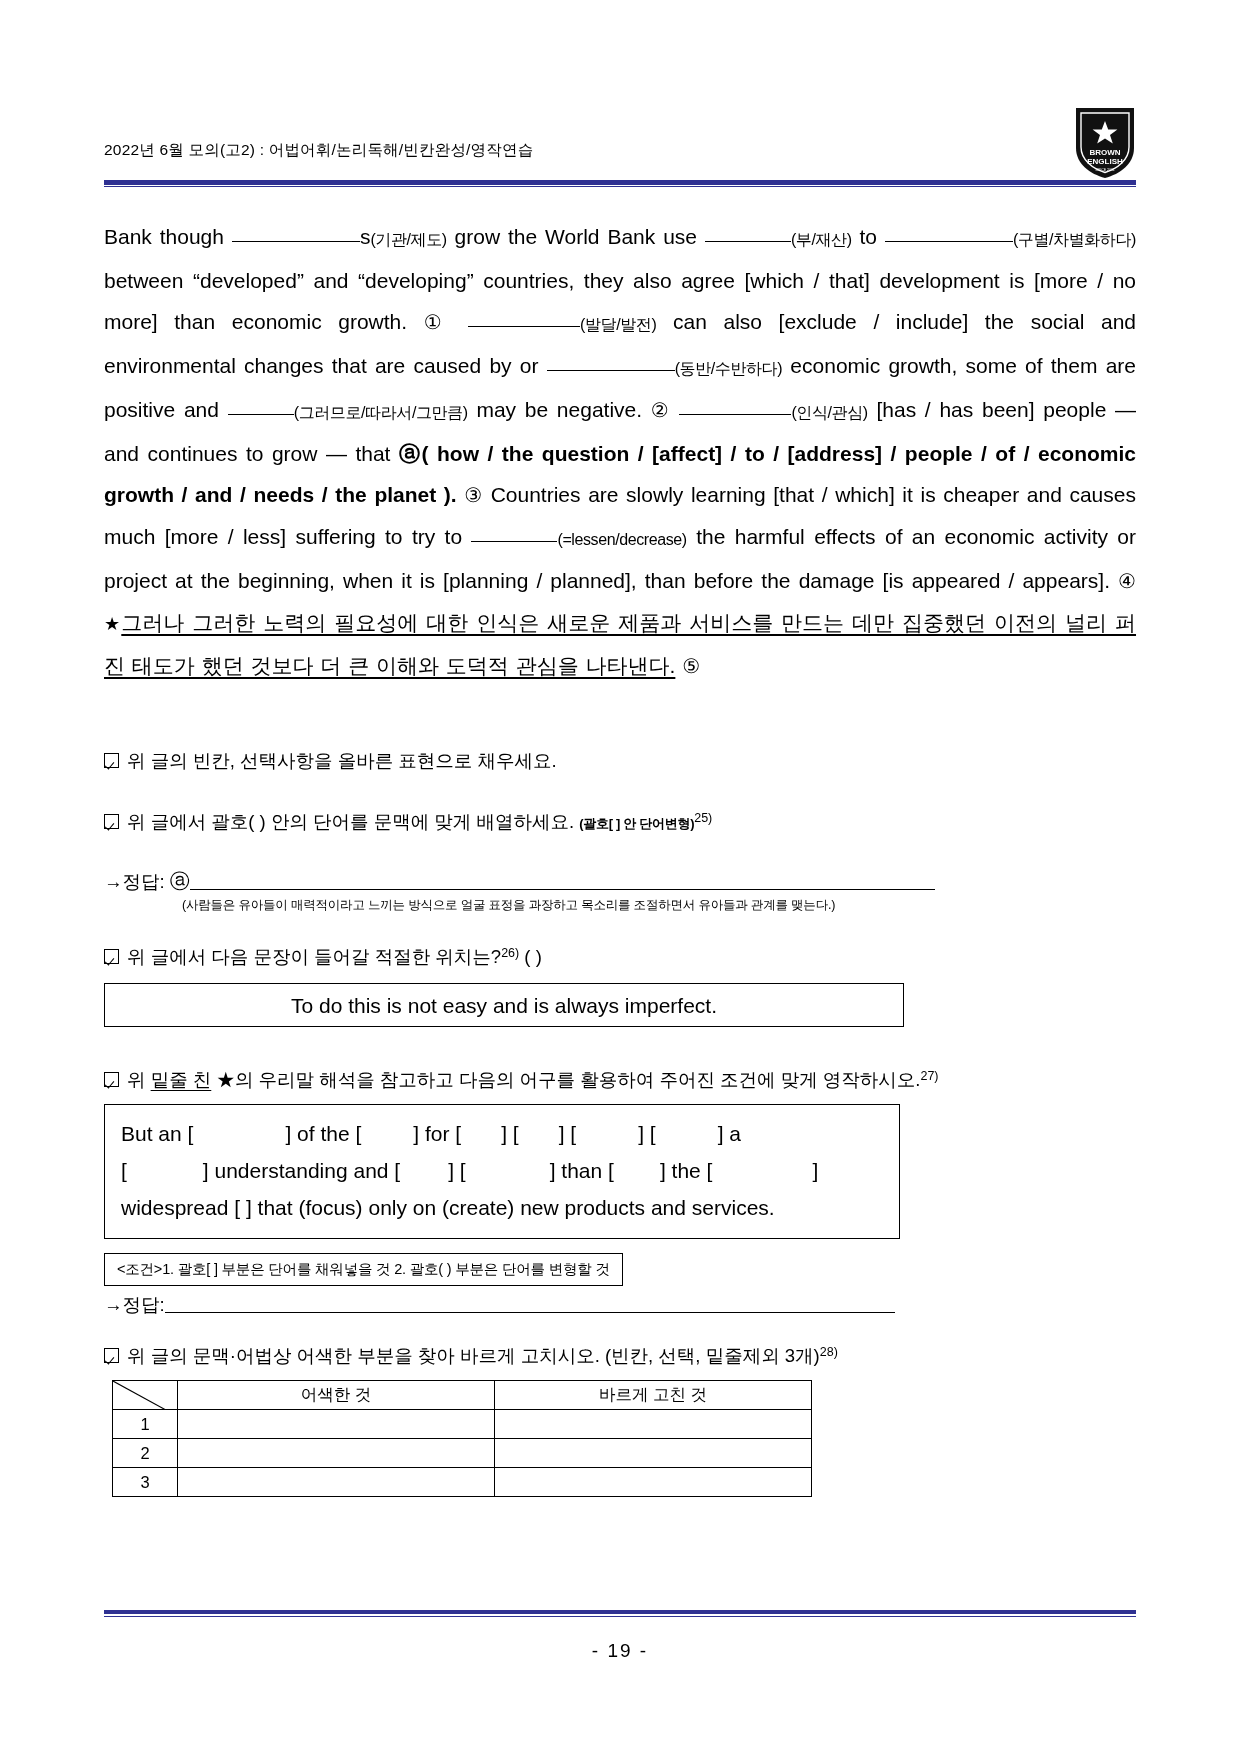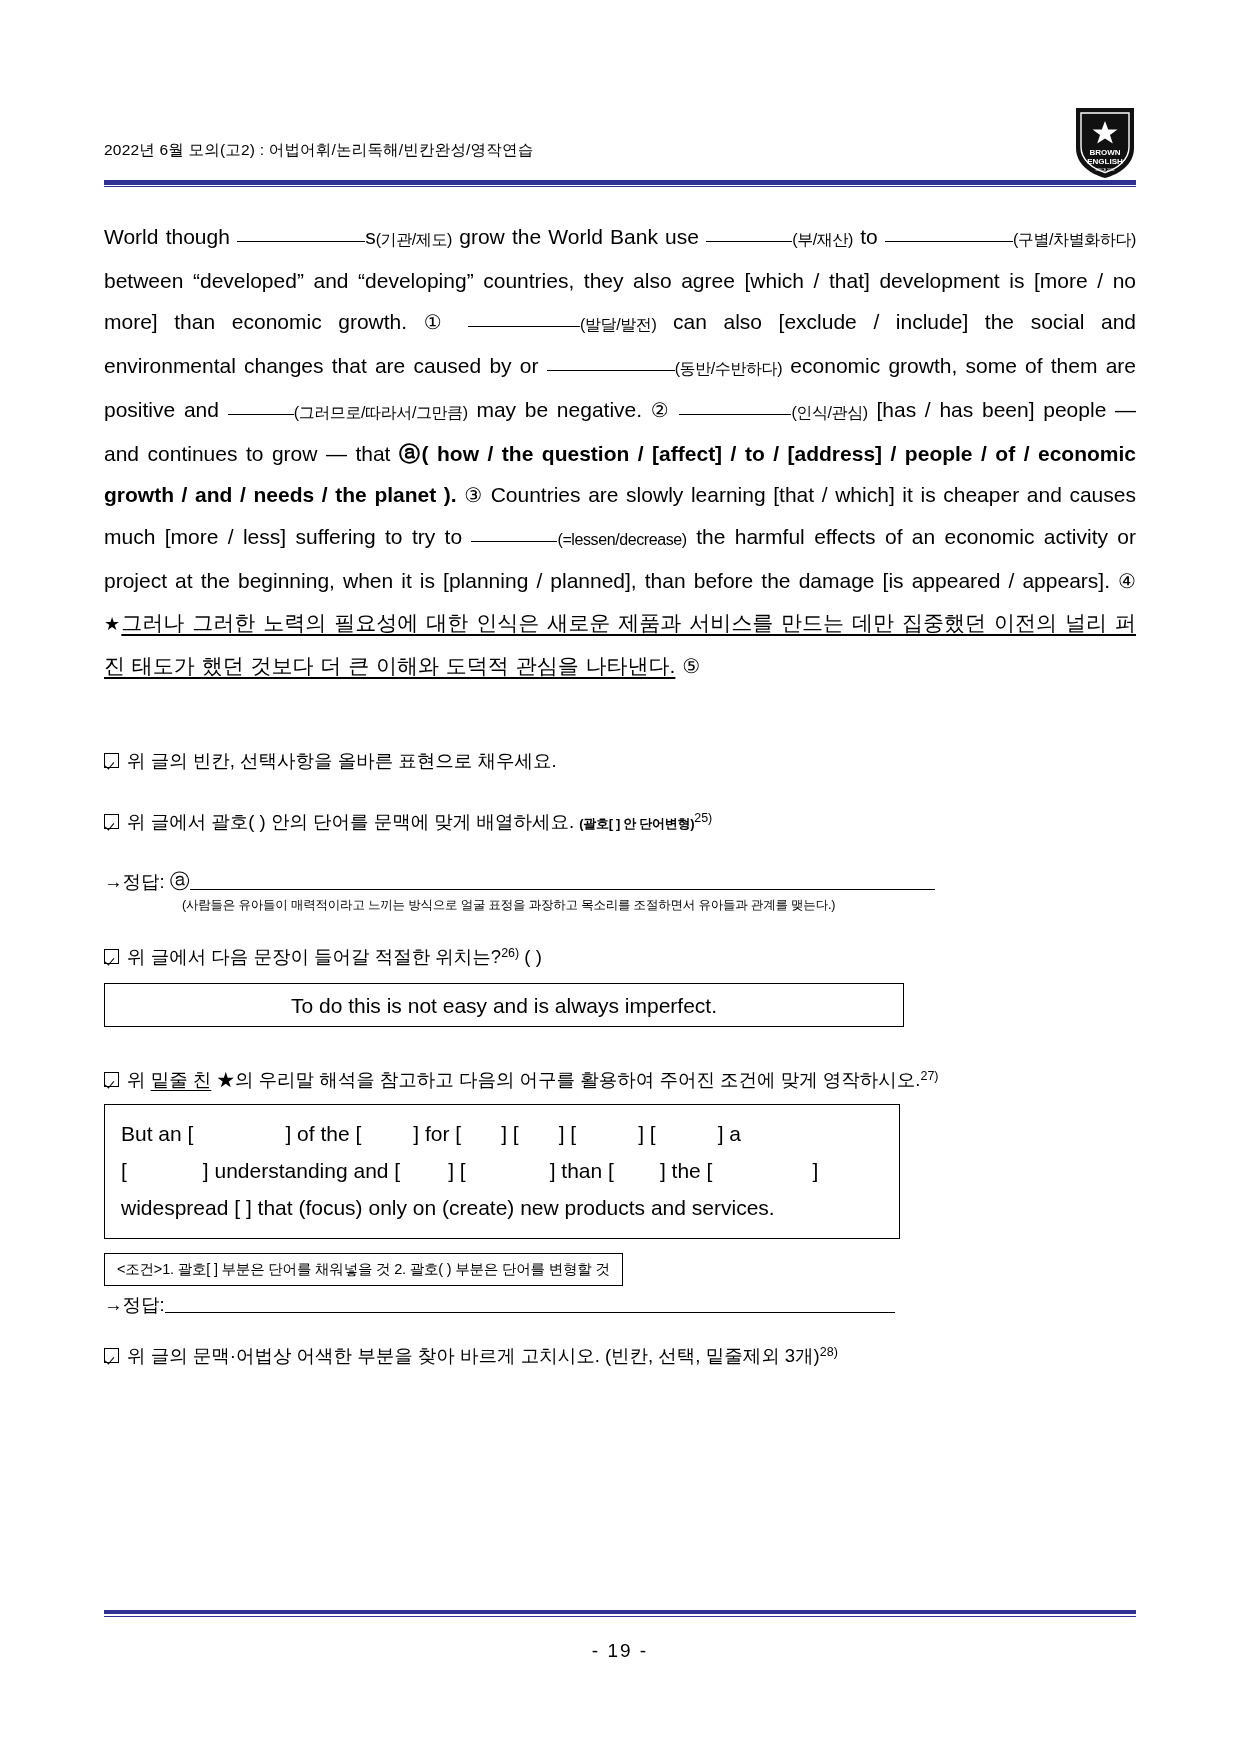--- a/index.html
+++ b/index.html
@@ -267,21 +267,21 @@
     </div>
 
     <div class="header-rule"></div>
     <div class="header-rule-thin"></div>
   </div>
 
   <div class="content">
 
 
     <div class="passage">
-      <span>World though</span>
+      <span>Bank though</span>
       <span class="blank b-xl"></span><span>s</span><span class="ruby">(기관/제도)</span>
       <span>grow the World Bank use</span>
       <span class="blank b-md"></span><span class="ruby">(부/재산)</span>
       <span>to</span>
       <span class="blank b-xl"></span><span class="ruby">(구별/차별화하다)</span>
       <span>between “developed” and “developing” countries, they also agree [which / that] development is [more / no more] than economic growth.</span>
       <span class="circ">①</span>
       <span class="blank b-lg"></span><span class="ruby">(발달/발전)</span>
       <span>can also [exclude / include] the social and environmental changes that are caused by or</span>
       <span class="blank b-xl"></span><span class="ruby">(동반/수반하다)</span>
@@ -349,19 +349,47 @@
     </div>
 
     <div class="ans-row" style="margin-top:6px;">
       <span>→정답:</span><span class="ans-line" style="width:730px;"></span>
     </div>
 
     <div class="task" style="margin-top:26px;">
       <span class="cbox"></span><span>위 글의 문맥·어법상 어색한 부분을 찾아 바르게 고치시오. (빈칸, 선택, 밑줄제외 3개)</span><span class="sup">28)</span>
     </div>
 
+    <table class="fixtable" style="margin-top:12px; margin-left:8px;">
+      <tbody>
+          <tr>
+        <th class="col-n slashcell">
+          <svg width="62" height="34">
+                <line x1="0" y1="0" x2="62" y2="34" stroke="#000" stroke-width="1.1"></line>
+              </svg>
+        </th>
+        <th class="col-a">어색한 것</th>
+        <th class="col-b">바르게 고친 것</th>
+      </tr>
+      <tr>
+        <td class="col-n">1</td>
+        <td class="col-a"></td>
+        <td class="col-b"></td>
+      </tr>
+      <tr>
+        <td class="col-n">2</td>
+        <td class="col-a"></td>
+        <td class="col-b"></td>
+      </tr>
+      <tr>
+        <td class="col-n">3</td>
+        <td class="col-a"></td>
+        <td class="col-b"></td>
+      </tr>
+    </tbody>
+      </table>
   </div>
 
   <div class="footer-rule"></div>
   <div class="footer-rule2"></div>
   <div class="pagenum">- 19 -</div>
 
 </div>
 
 </body></html>

